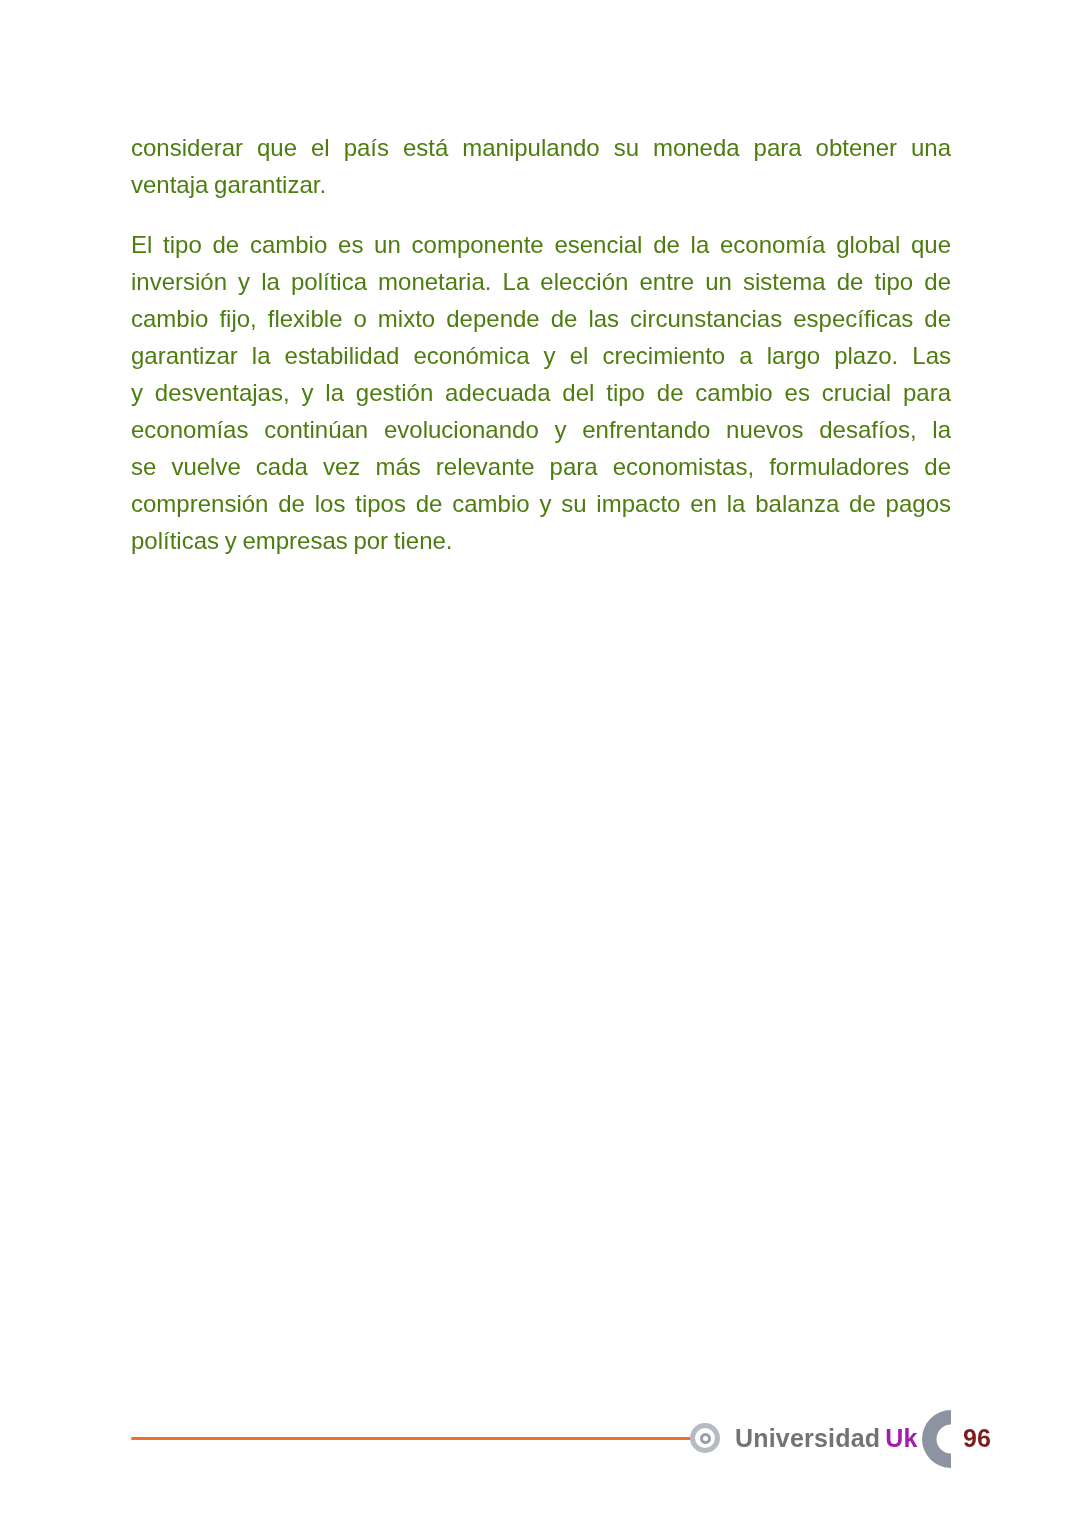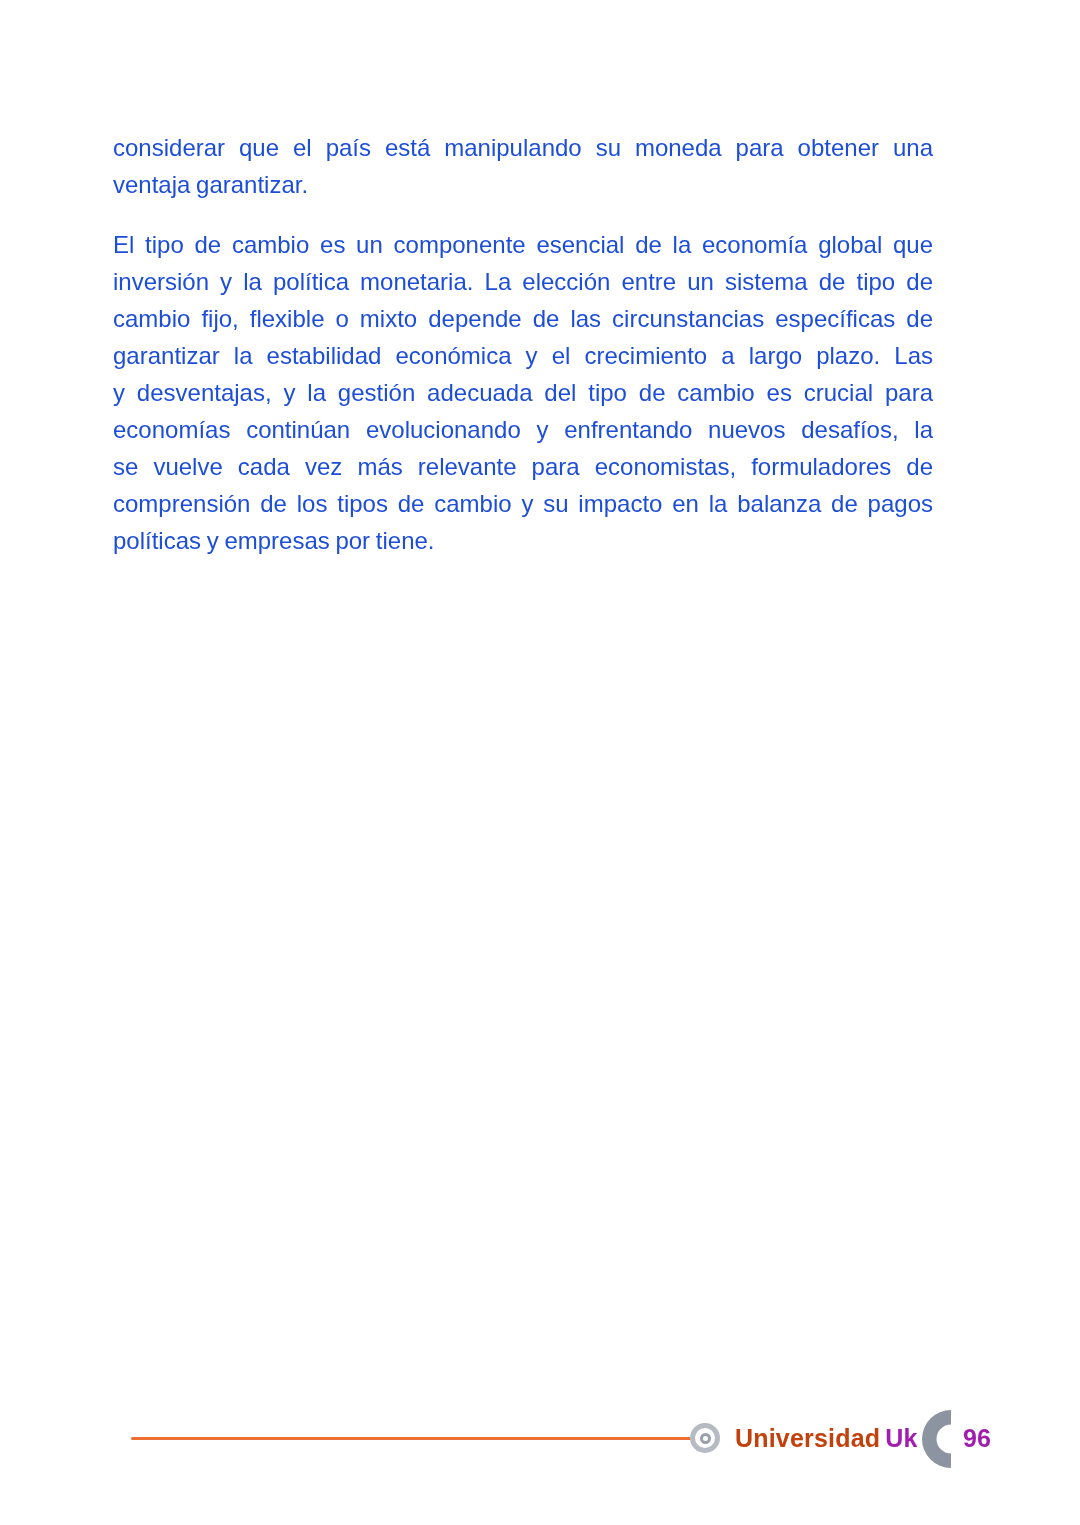--- a/index.html
+++ b/index.html
@@ -7,23 +7,23 @@
   .page {
     position: relative;
     width: 1080px;
     height: 1525px;
     background: #ffffff;
     overflow: hidden;
     font-family: "Liberation Sans", "DejaVu Sans", sans-serif;
   }
   .body-text {
     position: absolute;
-    left: 113px;
+    left: 131px;
     width: 820px;
-    color: #1d4ed8;
+    color: #4d7c0f;
     font-size: 24px;
     line-height: 37px;
     word-spacing: -1px;
   }
   #paragraph-1 { top: 129px; }
   #paragraph-2 { top: 226px; }
   .line { width: 820px; }
   .line.just {
     text-align: justify;
     text-align-last: justify;
@@ -58,33 +58,33 @@
   .brand {
     position: absolute;
     left: 735px; top: 23px;
     height: 30px;
     display: flex; align-items: center; gap: 5px;
     font-size: 25px;
     font-weight: 600;
     letter-spacing: 0.2px;
     white-space: nowrap;
   }
-  .brand-name { color: #c2410c; }
+  .brand-name { color: #737373; }
   .brand-suffix { color: #a21caf; }
   .crescent-svg {
     position: absolute;
     left: 922px; top: 10px;
   }
   .page-number {
     position: absolute;
     left: 963px; top: 24px;
     height: 28px; line-height: 28px;
     font-size: 25px;
     font-weight: 600;
-    color: #a21caf;
+    color: #7f1d1d;
   }
 </style>
 </head>
 <body>
 
 <div class="page">
 
   <main>
 
     <section class="body-text" id="paragraph-1">

